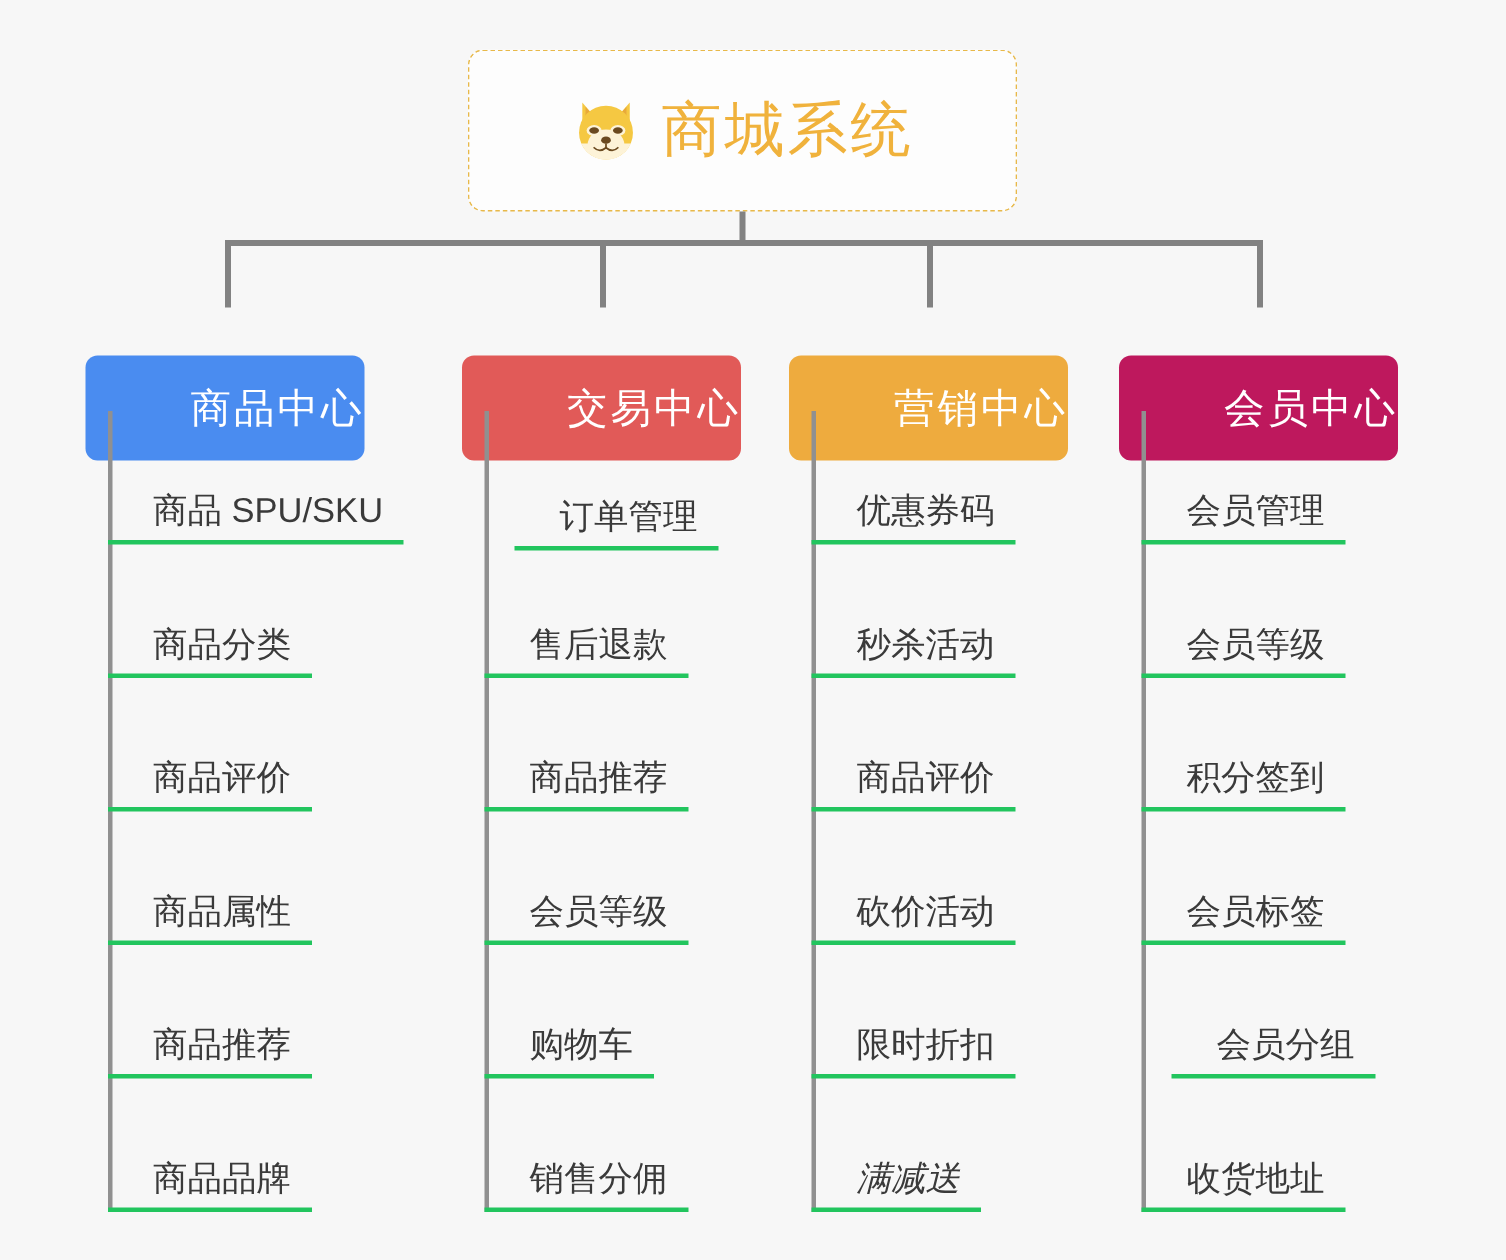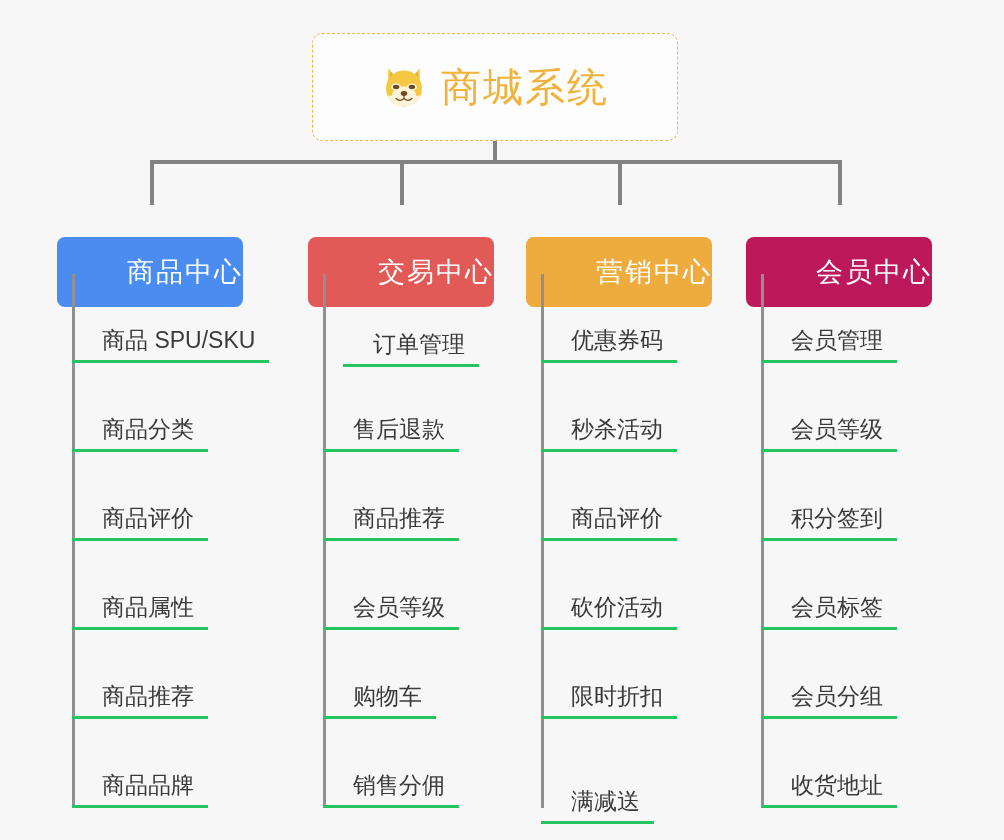--- a/index.html
+++ b/index.html
@@ -212,40 +212,40 @@
     </div>
     <div class="leaf" style="top:178px;">
       <div class="leaf-inner"><span class="leaf-label">商品评价</span></div>
     </div>
     <div class="leaf" style="top:267px;">
       <div class="leaf-inner"><span class="leaf-label">砍价活动</span></div>
     </div>
     <div class="leaf" style="top:356px;">
       <div class="leaf-inner"><span class="leaf-label">限时折扣</span></div>
     </div>
-    <div class="leaf" style="top:461px;">
+    <div class="leaf" style="top:445px;font-style:italic;">
       <div class="leaf-inner"><span class="leaf-label">满减送</span></div>
     </div>
   </div>
 
   <div class="branch" style="left:761px;">
     <div class="trunk" style="height:534px;"></div>
     <div class="leaf" style="top:0px;">
       <div class="leaf-inner"><span class="leaf-label">会员管理</span></div>
     </div>
     <div class="leaf" style="top:89px;">
       <div class="leaf-inner"><span class="leaf-label">会员等级</span></div>
     </div>
     <div class="leaf" style="top:178px;">
       <div class="leaf-inner"><span class="leaf-label">积分签到</span></div>
     </div>
     <div class="leaf" style="top:267px;">
       <div class="leaf-inner"><span class="leaf-label">会员标签</span></div>
     </div>
-    <div class="leaf" style="top:356px;">
+    <div class="leaf" style="top:356px;padding-left:20px;">
       <div class="leaf-inner"><span class="leaf-label">会员分组</span></div>
     </div>
     <div class="leaf" style="top:445px;">
       <div class="leaf-inner"><span class="leaf-label">收货地址</span></div>
     </div>
   </div>
 
 </div>
 
 </body></html>

